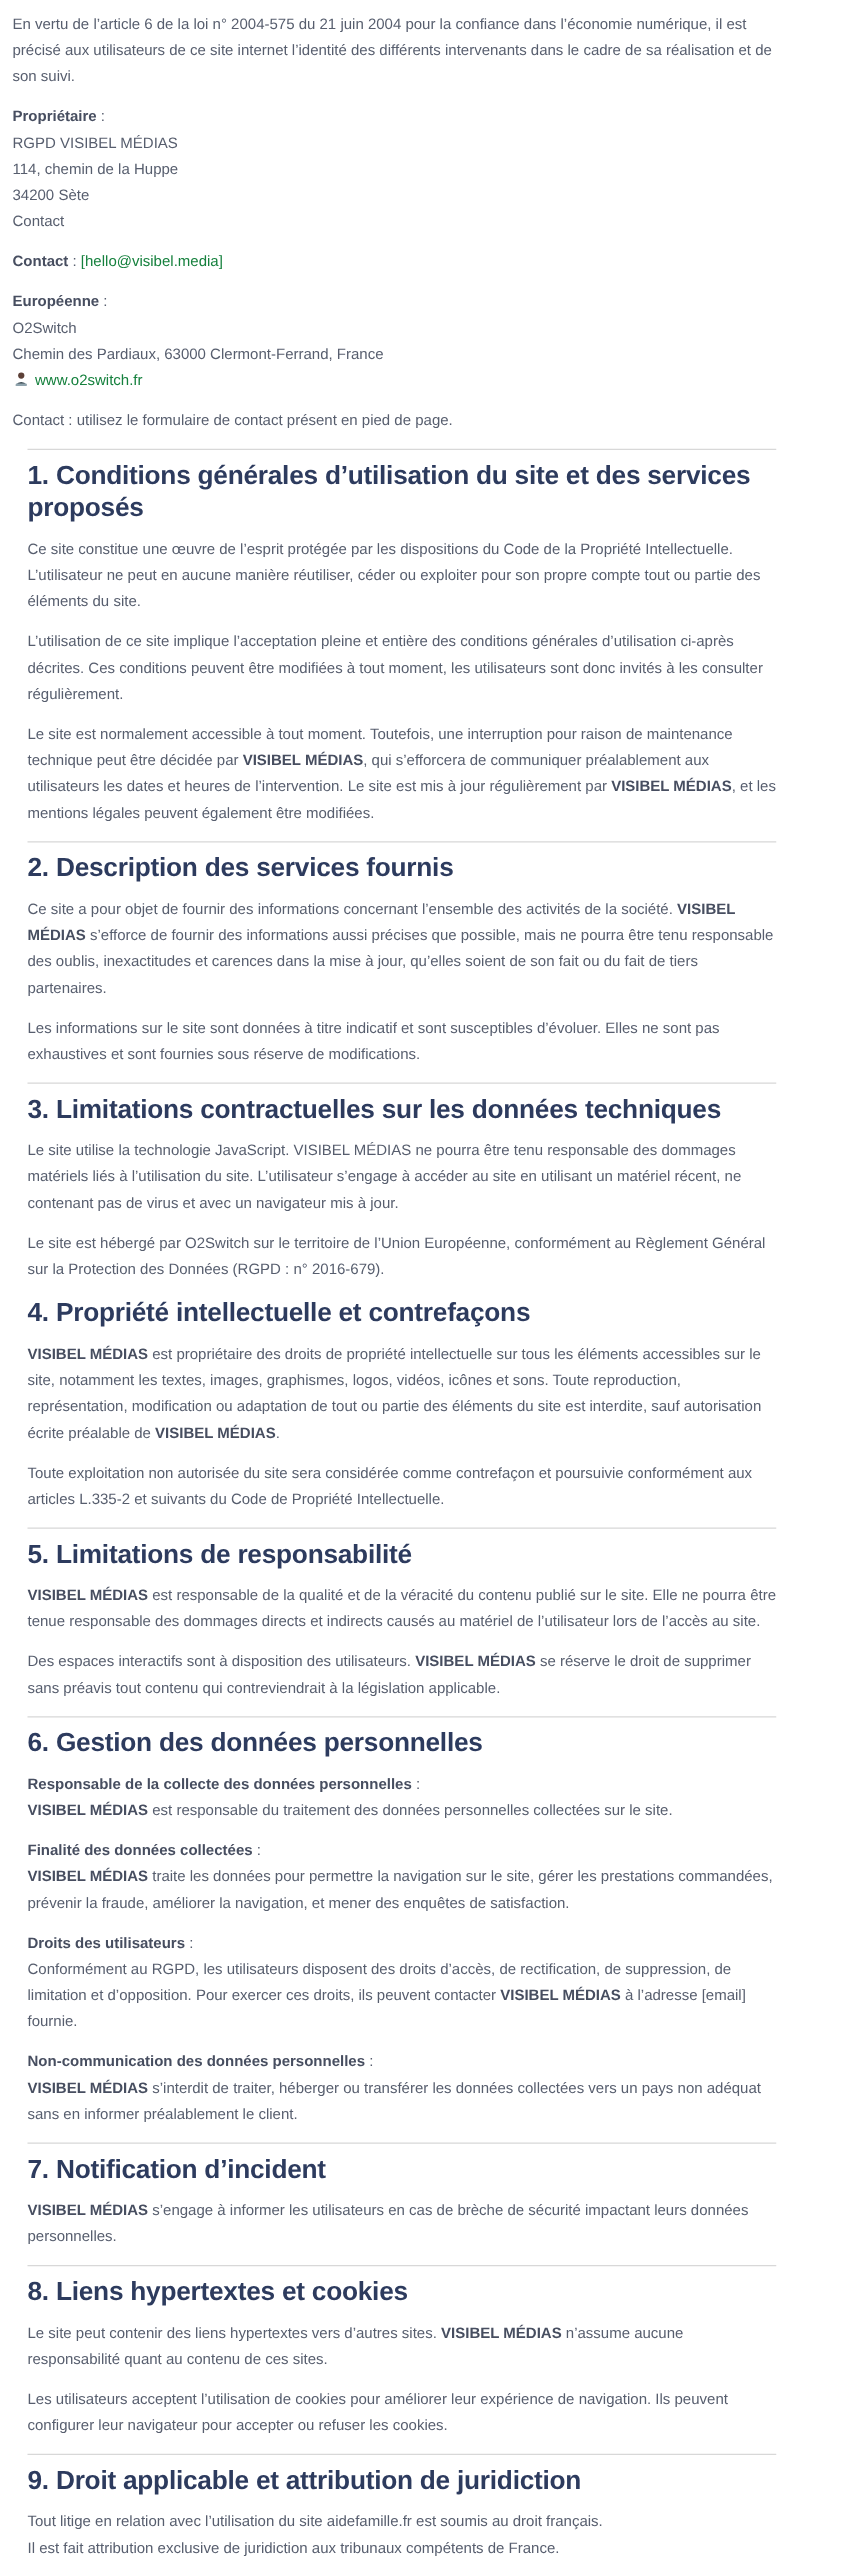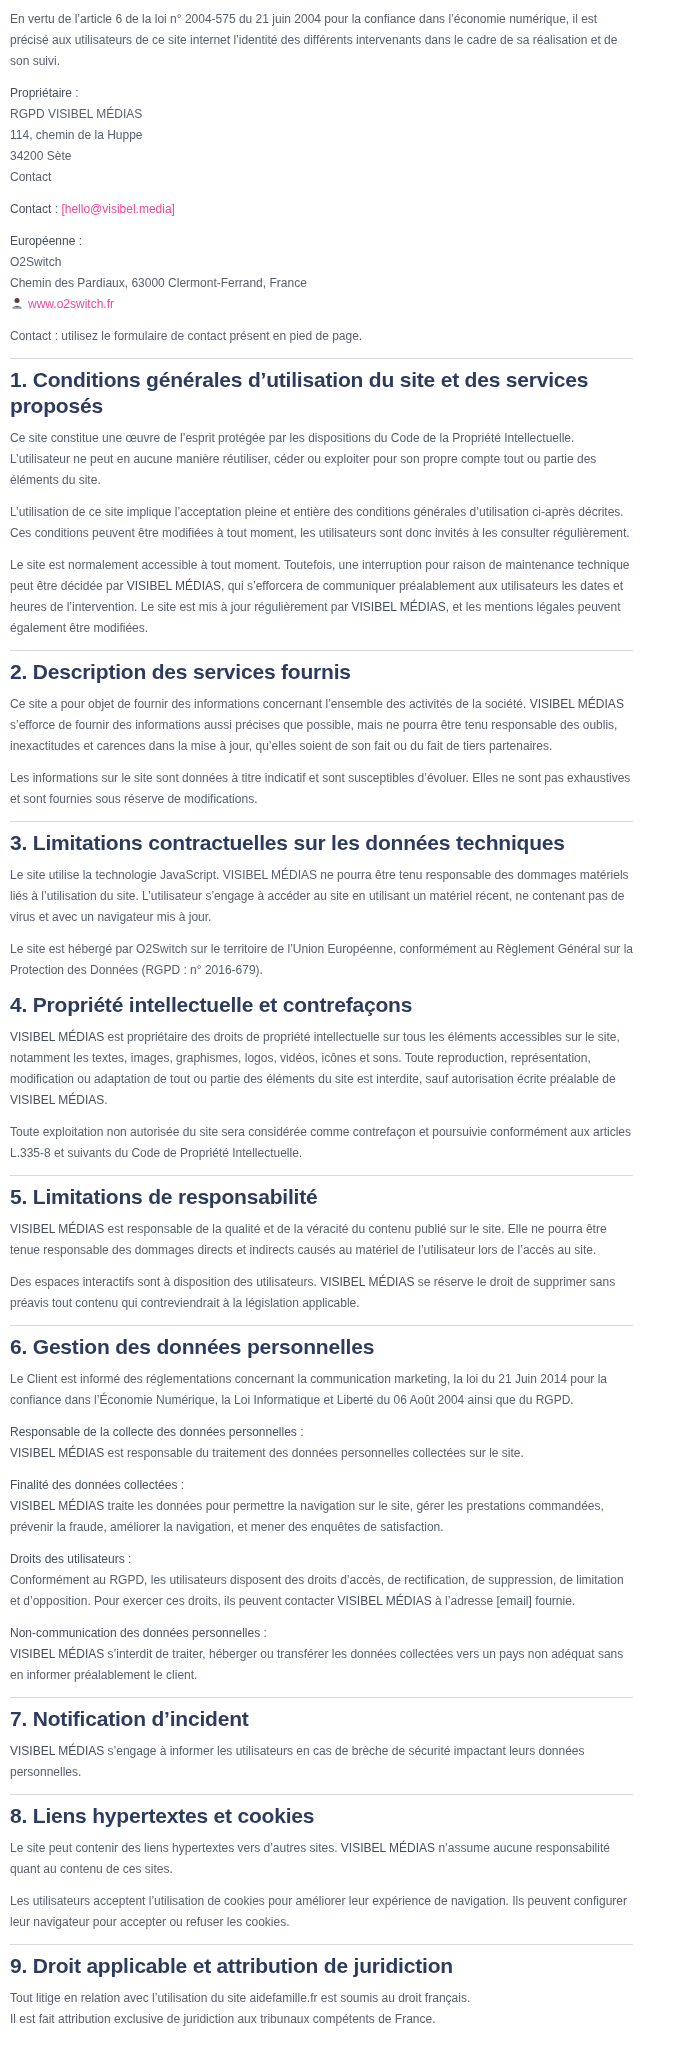--- a/index.html
+++ b/index.html
@@ -10,22 +10,22 @@
     color:#575e6e;
     -webkit-font-smoothing:antialiased;
   }
   .page {
     width:643px;
     box-sizing:border-box;
     padding:9px 10px 30px 10px;
     background:#ffffff;
   }
   .para { margin:0 0 11px 0; }
-  .b { font-weight:normal; color:#474e60; }
-  .link { color:#ec4899; cursor:pointer; }
+  .b { font-weight:bold; color:#474e60; }
+  .link { color:#15803d; cursor:pointer; }
   h2 {
     font-size:21px;
     line-height:26px;
     font-weight:bold;
     color:#2d3b5e;
     margin:8px 0 9px 0;
     letter-spacing:-0.2px;
   }
   hr.divider {
     border:none;
@@ -34,21 +34,21 @@
   }
   .hostline { margin:0; }
   .iconline { margin:0; }
   .icn {
     display:inline-block;
     width:14px; height:13px;
     margin-right:4px;
     vertical-align:-2px;
   }
   .icn svg { display:block; }
-  section { margin:0; }
+  section { margin:12px; }
 </style>
 </head>
 <body>
 
 <div class="page">
 
   <p class="para"><span>En vertu de l’article 6 de la loi n° 2004-575 du 21 juin 2004 pour la confiance dans l’économie numérique, il est précisé aux utilisateurs de ce site internet l’identité des différents  intervenants dans le cadre de sa réalisation et de son suivi.</span></p>
 
   <p class="para"><span class="b">Propriétaire</span><span> :</span><br><span>RGPD VISIBEL MÉDIAS</span><br><span>114, chemin de la Huppe</span><br><span>34200 Sète</span><br><span>Contact</span></p>
 
@@ -90,34 +90,33 @@
   <section>
     <hr class="divider">
     <h2>3. Limitations contractuelles sur les données techniques</h2>
     <p class="para"><span>Le site utilise la technologie JavaScript. VISIBEL MÉDIAS ne pourra être tenu responsable des dommages matériels liés à l’utilisation du site. L’utilisateur s’engage à accéder au site en utilisant un matériel récent, ne contenant pas de virus et avec un navigateur mis à jour.</span></p>
     <p class="para"><span>Le site est hébergé par O2Switch sur le territoire de l’Union Européenne, conformément au Règlement Général sur la Protection des Données (RGPD : n° 2016-679).</span></p>
   </section>
 
   <section>
     <h2>4. Propriété intellectuelle et contrefaçons</h2>
     <p class="para"><span class="b">VISIBEL MÉDIAS</span><span> est propriétaire des droits de propriété intellectuelle sur tous les éléments accessibles sur le site, notamment les textes, images, graphismes, logos, vidéos, icônes et sons. Toute reproduction, représentation, modification ou adaptation de tout ou partie des éléments du site est interdite, sauf autorisation écrite préalable de </span><span class="b">VISIBEL MÉDIAS</span><span>.</span></p>
-    <p class="para"><span>Toute exploitation non autorisée du site sera considérée comme contrefaçon et poursuivie conformément aux articles L.335-8 et suivants du Code de Propriété Intellectuelle.</span></p>
+    <p class="para"><span>Toute exploitation non autorisée du site sera considérée comme contrefaçon et poursuivie conformément aux articles L.335-2 et suivants du Code de Propriété Intellectuelle.</span></p>
   </section>
 
   <section>
     <hr class="divider">
     <h2>5. Limitations de responsabilité</h2>
     <p class="para"><span class="b">VISIBEL MÉDIAS</span><span> est responsable de la qualité et de la véracité du contenu publié sur le site. Elle ne pourra être tenue responsable des dommages directs et indirects causés au matériel de l’utilisateur lors de l’accès au site.</span></p>
     <p class="para"><span>Des espaces interactifs sont à disposition des utilisateurs. </span><span class="b">VISIBEL MÉDIAS</span><span> se réserve le droit de supprimer sans préavis tout contenu qui contreviendrait à la législation applicable.</span></p>
   </section>
 
   <section>
     <hr class="divider">
     <h2>6. Gestion des données personnelles</h2>
-    <p class="para"><span>Le Client est informé des réglementations concernant la communication marketing, la loi du 21 Juin 2014 pour la confiance dans l’Économie Numérique, la Loi Informatique et Liberté du 06 Août 2004 ainsi que du RGPD.</span></p>
     <p class="para"><span class="b">Responsable de la collecte des données personnelles</span><span> :</span><br><span class="b">VISIBEL MÉDIAS</span><span> est responsable du traitement des données personnelles collectées sur le site.</span></p>
     <p class="para"><span class="b">Finalité des données collectées</span><span> :</span><br><span class="b">VISIBEL MÉDIAS</span><span> traite les données pour permettre la navigation sur le site, gérer les prestations commandées, prévenir la fraude, améliorer la navigation, et mener des enquêtes de satisfaction.</span></p>
     <p class="para"><span class="b">Droits des utilisateurs</span><span> :</span><br><span>Conformément au RGPD, les utilisateurs disposent des droits d’accès, de rectification, de suppression, de limitation et d’opposition. Pour exercer ces droits, ils peuvent contacter </span><span class="b">VISIBEL MÉDIAS</span><span> à l’adresse [email] fournie.</span></p>
     <p class="para"><span class="b">Non-communication des données personnelles</span><span> :</span><br><span class="b">VISIBEL MÉDIAS</span><span> s’interdit de traiter, héberger ou transférer les données collectées vers un pays non adéquat sans en informer préalablement le client.</span></p>
   </section>
 
   <section>
     <hr class="divider">
     <h2>7. Notification d’incident</h2>
     <p class="para"><span class="b">VISIBEL MÉDIAS</span><span> s’engage à informer les utilisateurs en cas de brèche de sécurité impactant leurs données personnelles.</span></p>

